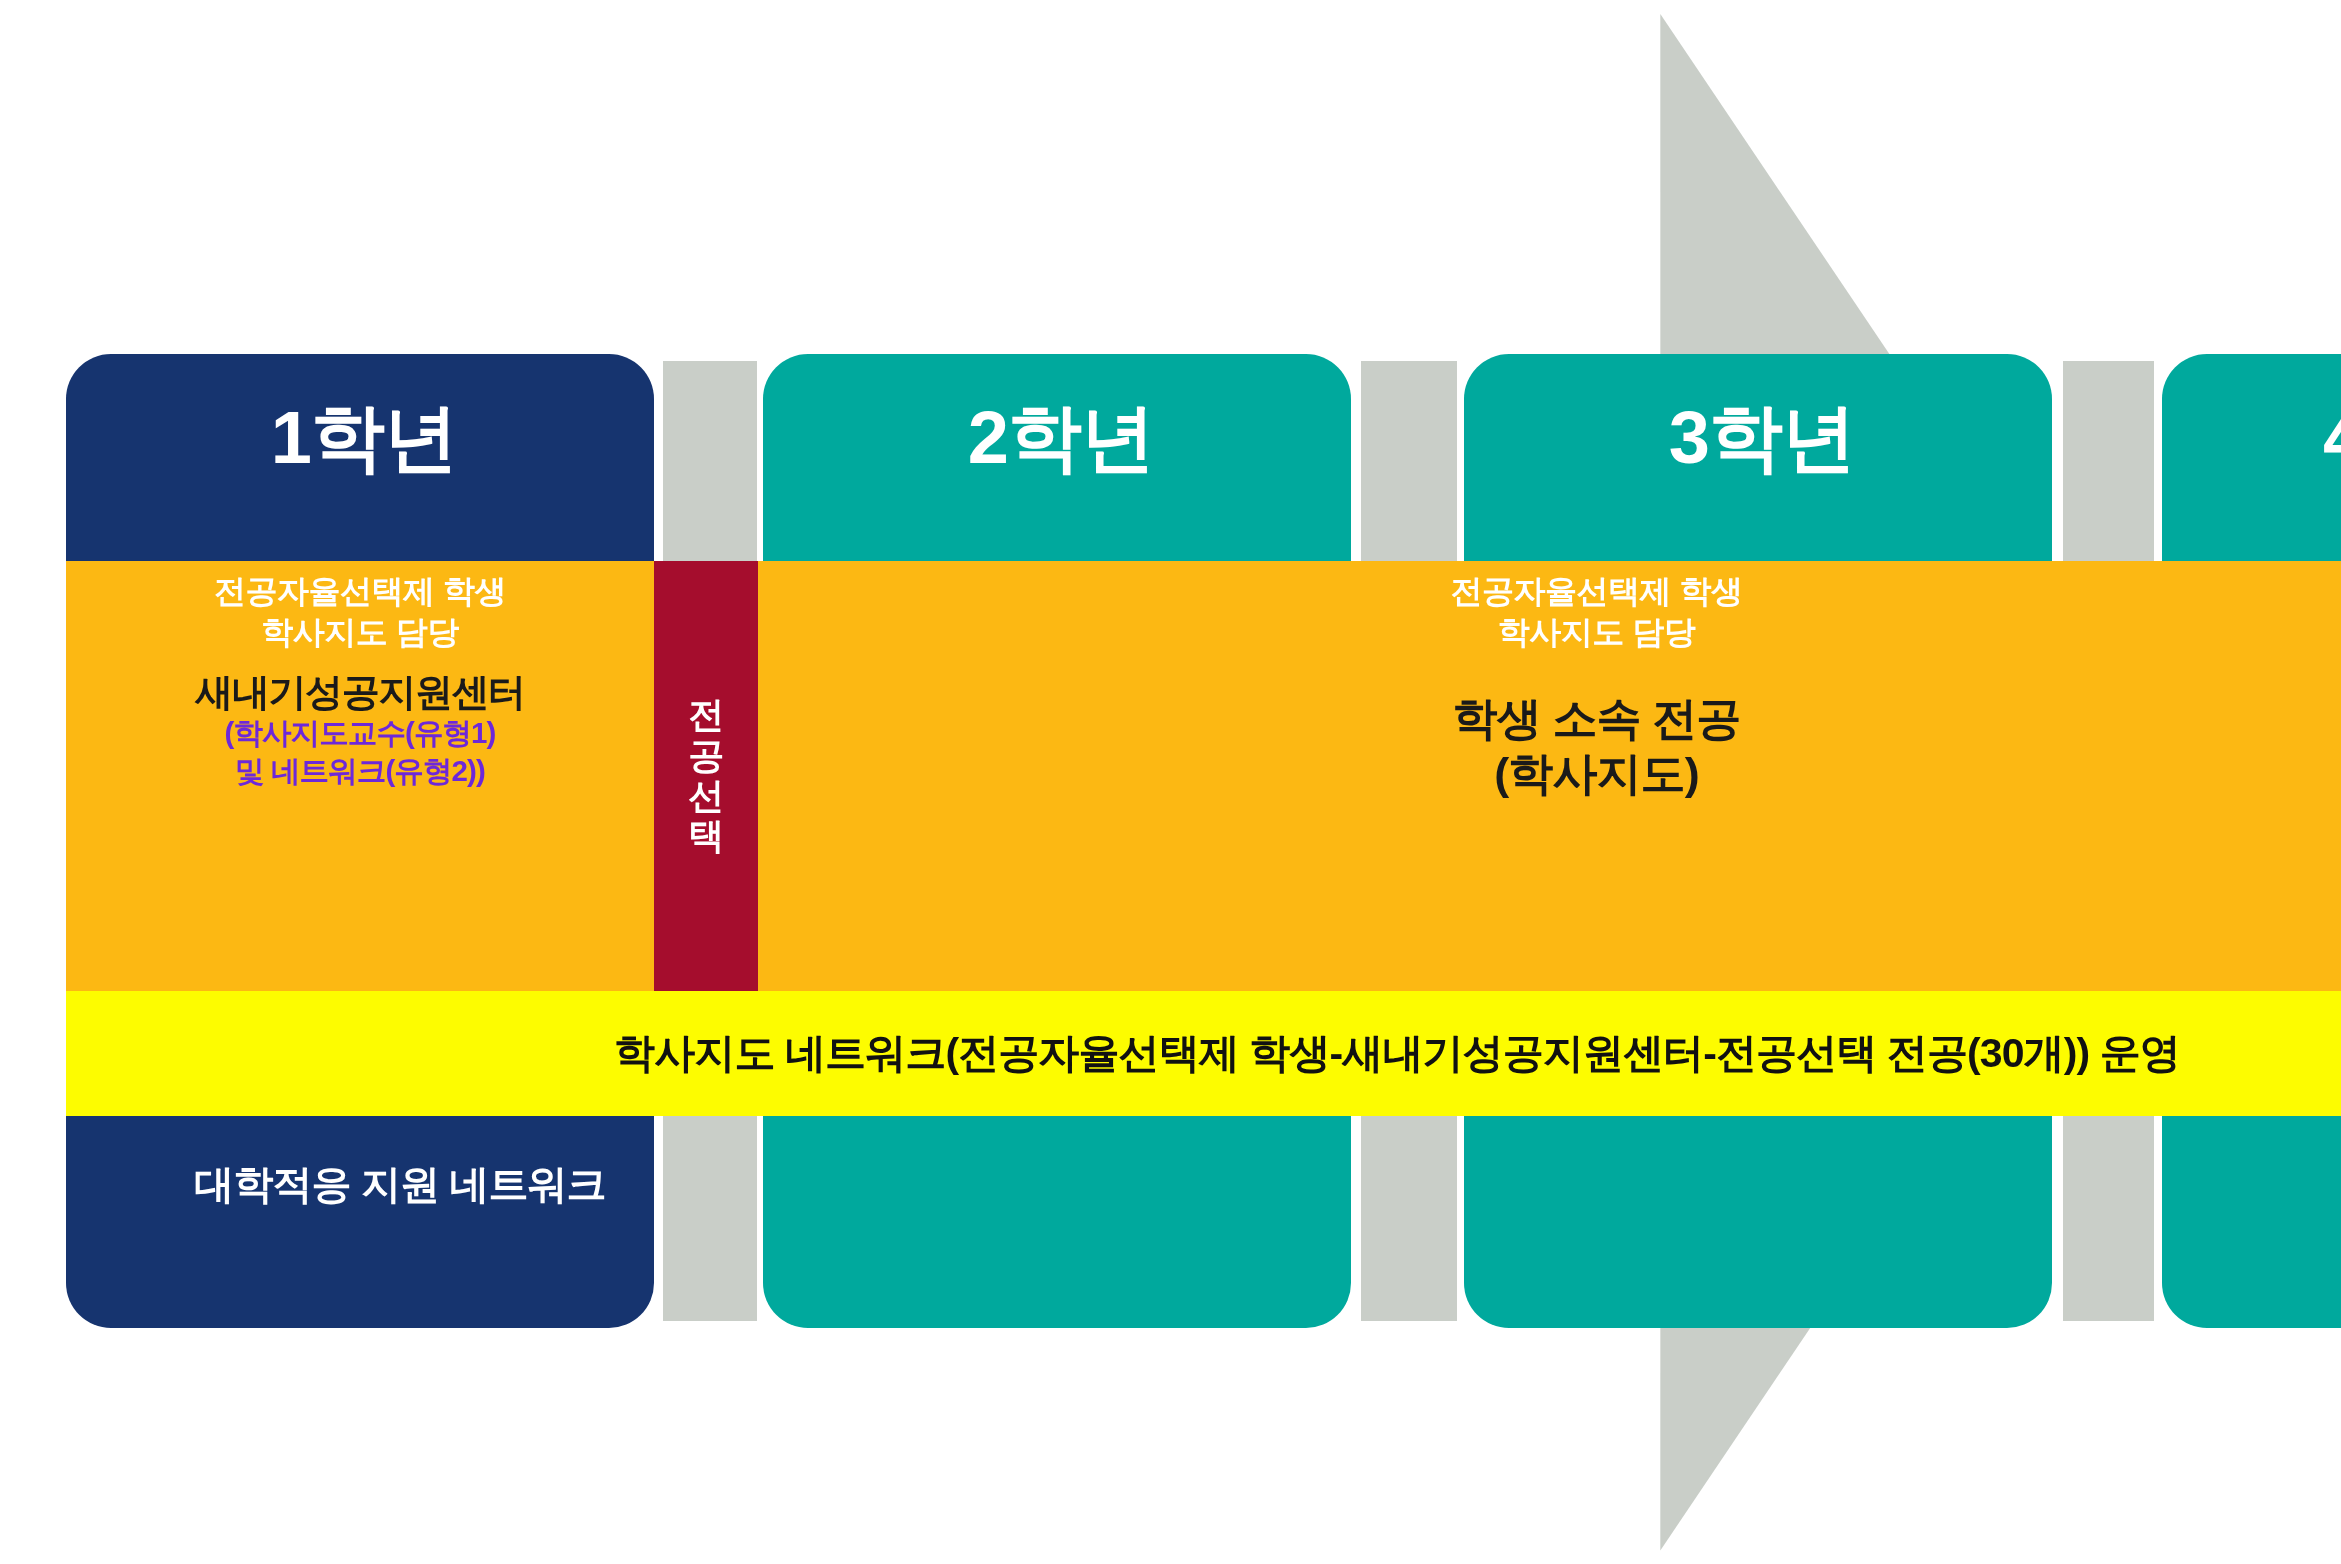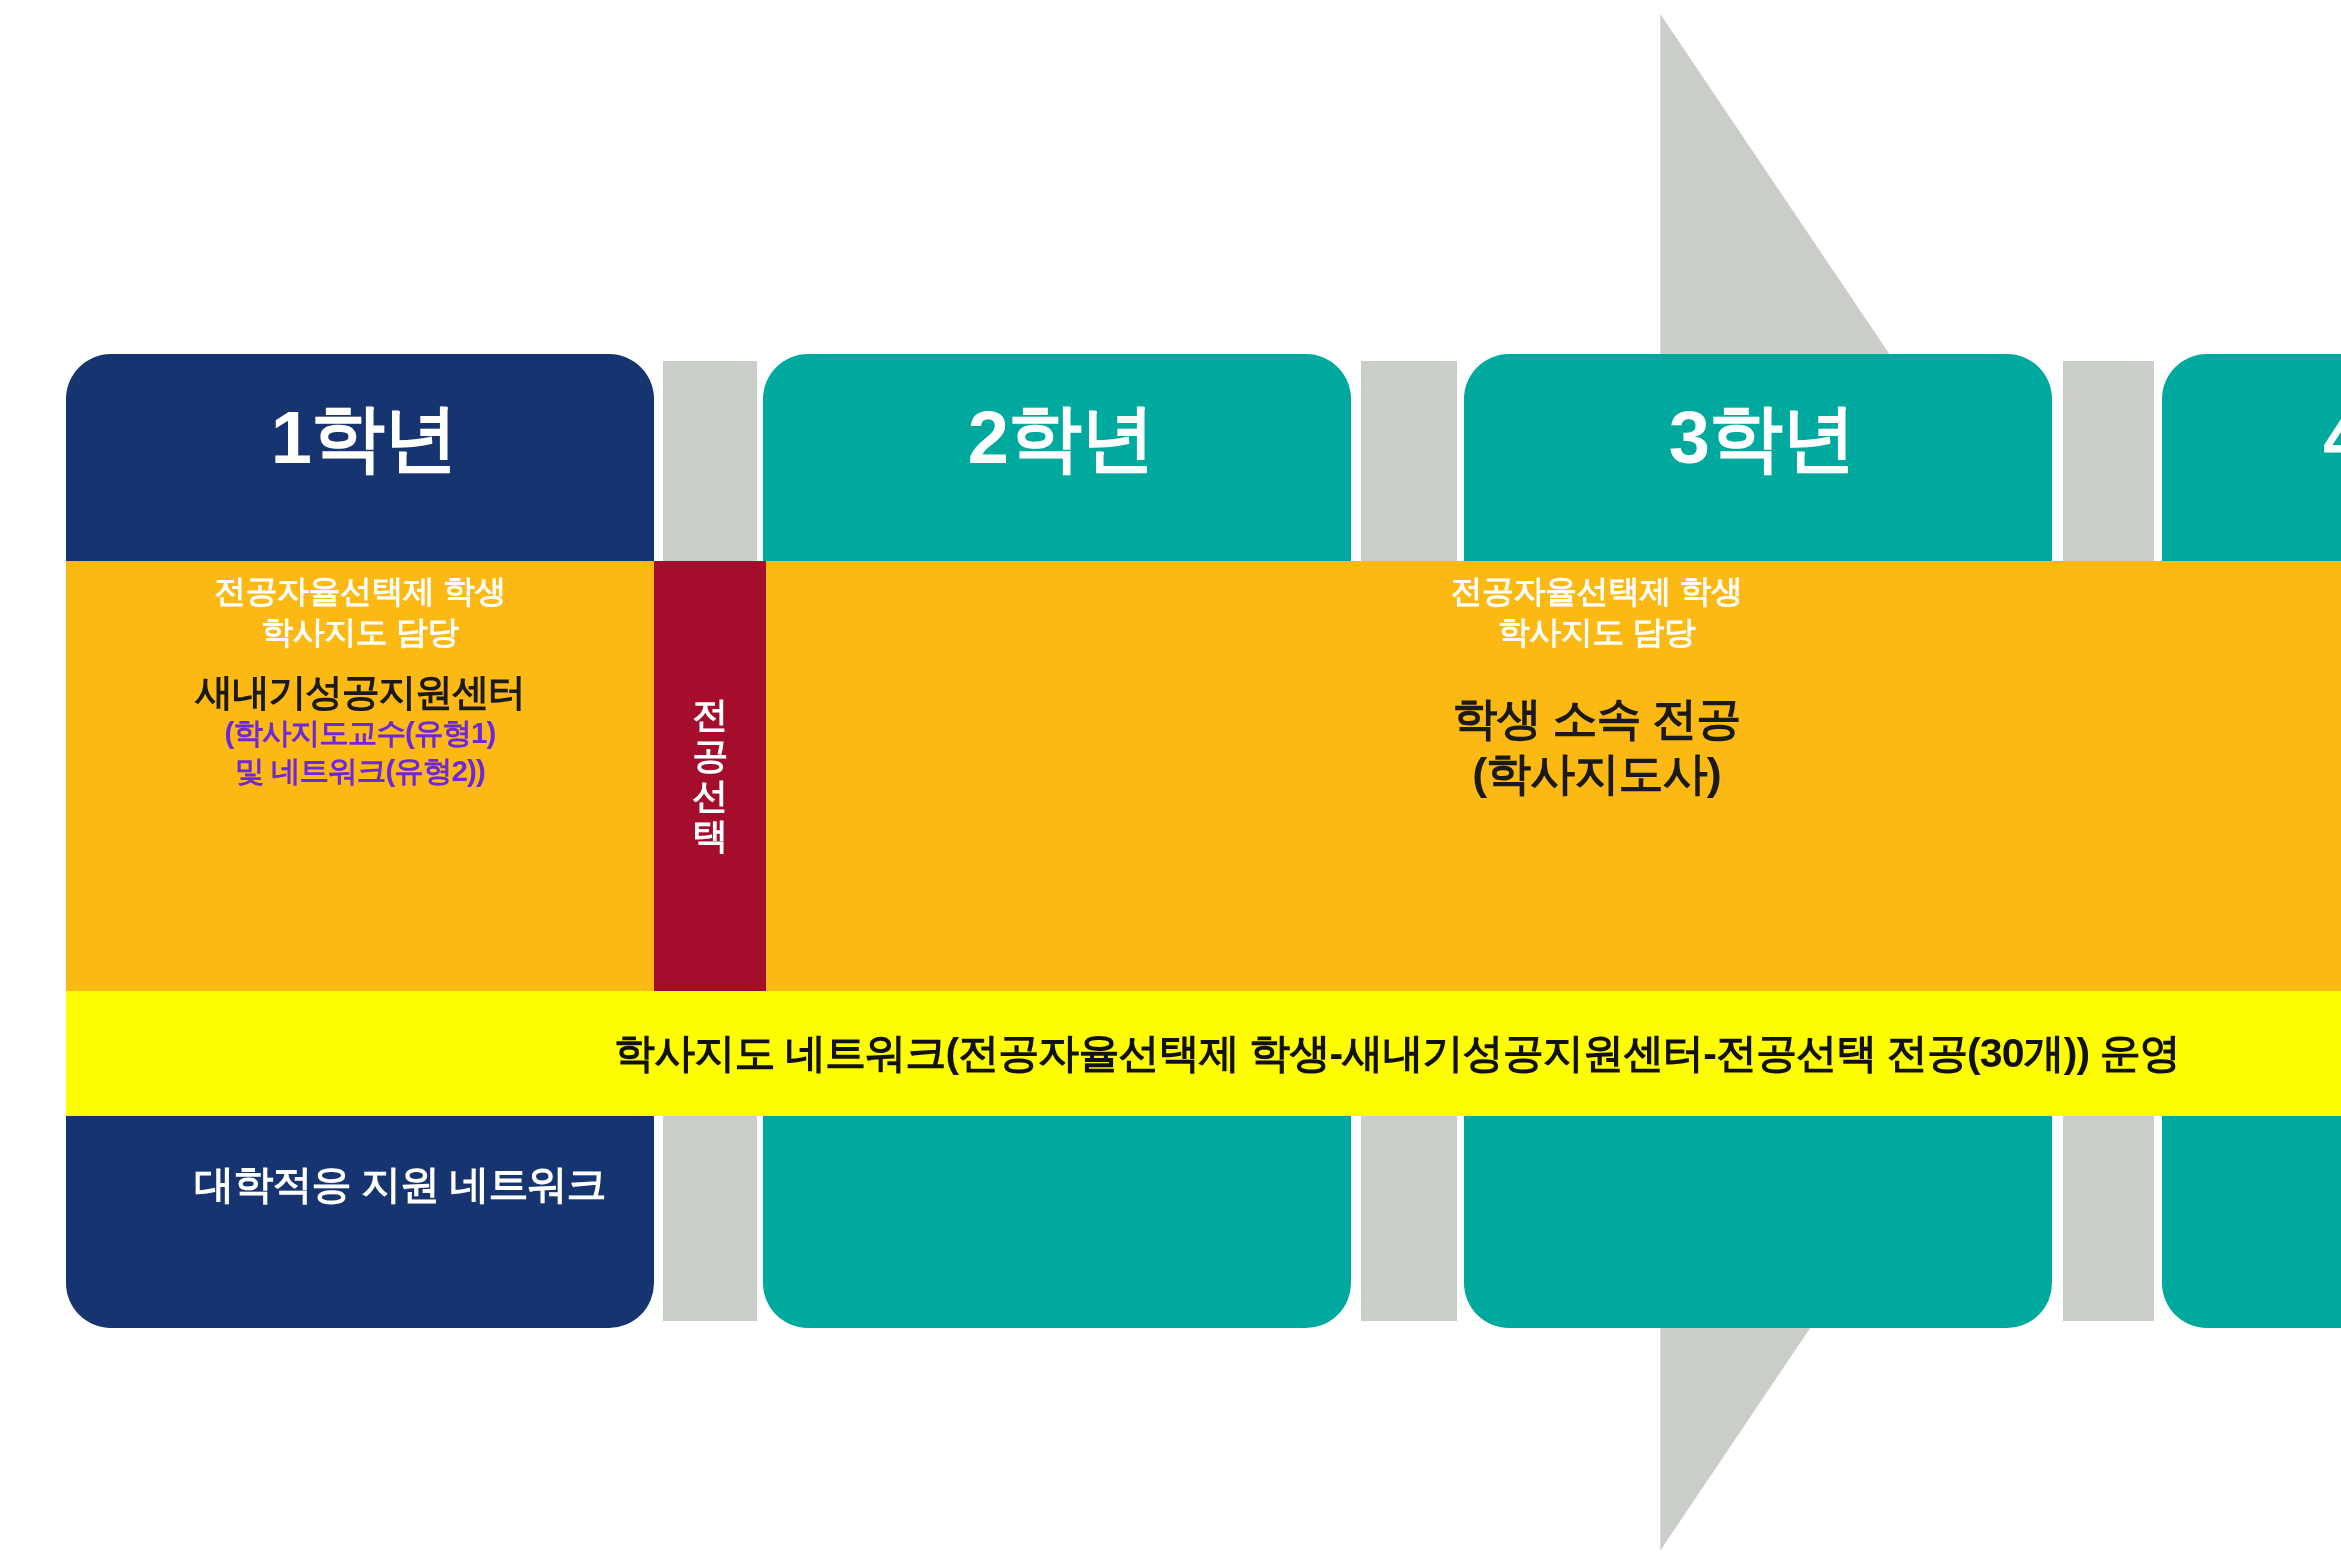--- a/index.html
+++ b/index.html
@@ -107,21 +107,21 @@
     line-height: 1.22;
     letter-spacing: -0.9px;
     margin-top: 2px;
   }
 
   
   .red-strip {
     position: absolute;
     left: 588px;
     top: 0px;
-    width: 112px;
+    width: 104px;
     height: 430px;
     background: #a50d2d;
     z-index: 7;
     display: flex;
     align-items: center;
     justify-content: center;
   }
   .red-strip-text {
     color: #ffffff;
     font-size: 36px;
@@ -244,21 +244,21 @@
     </div>
 
     <div class="red-strip">
       <div class="red-strip-text">전공선택</div>
     </div>
 
     <div class="orange-center">
       <div class="oc-sub">전공자율선택제 학생</div>
       <div class="oc-sub">학사지도 담당</div>
       <div class="oc-main">학생 소속 전공</div>
-      <div class="oc-main" style="margin-top:0;">(학사지도사)</div>
+      <div class="oc-main" style="margin-top:0;">(학사지도)</div>
     </div>
 
   </div>
 
   <div class="yellow-band">
     <div class="yellow-band-text">학사지도 네트워크(전공자율선택제 학생-새내기성공지원센터-전공선택 전공(30개)) 운영</div>
   </div>
 
   <div class="bottom-label">대학적응 지원 네트워크</div>
 

